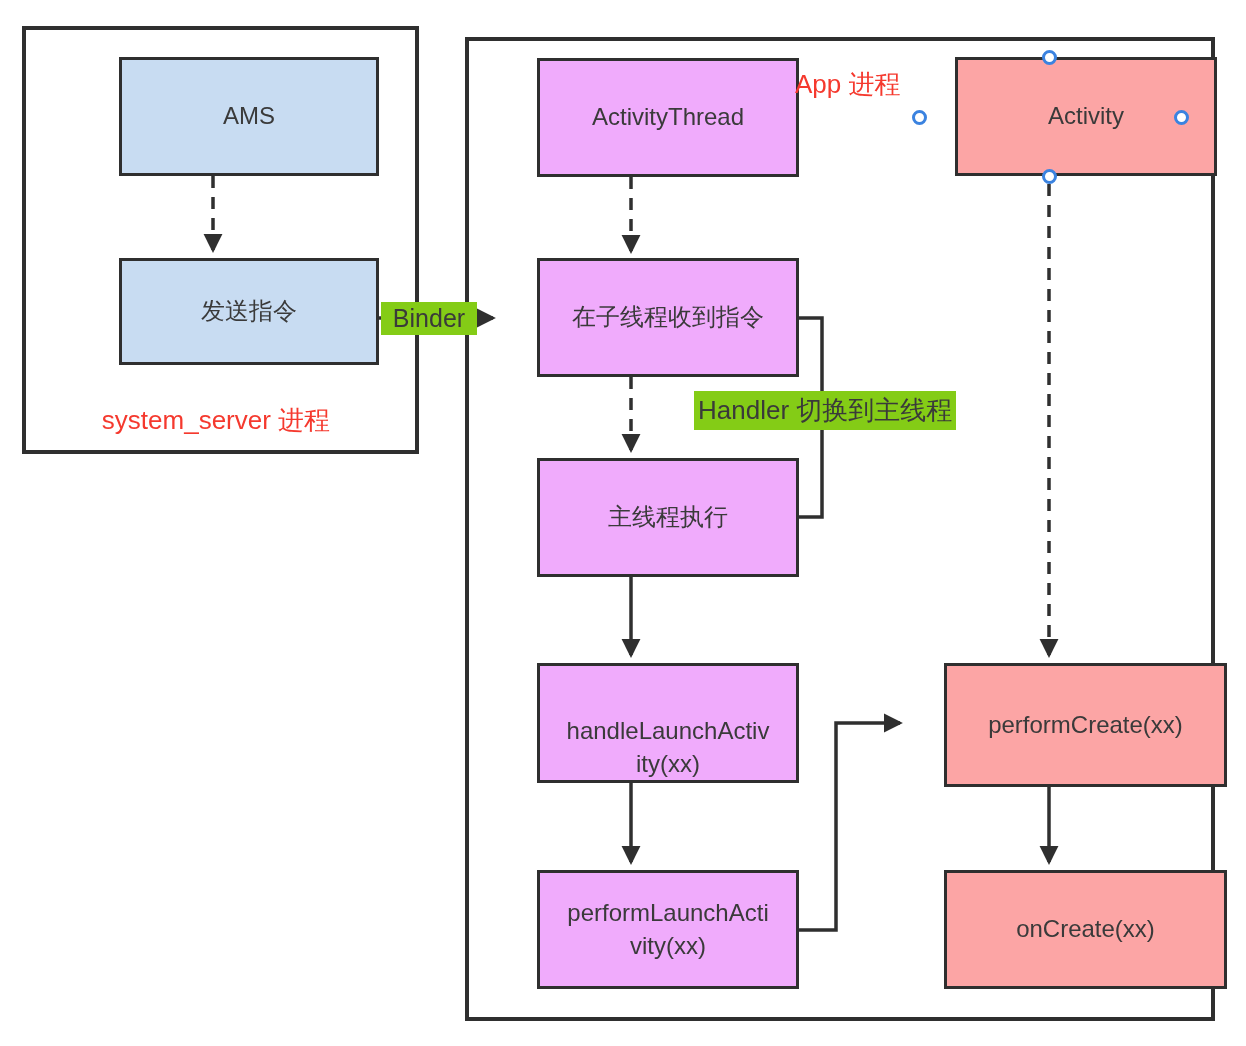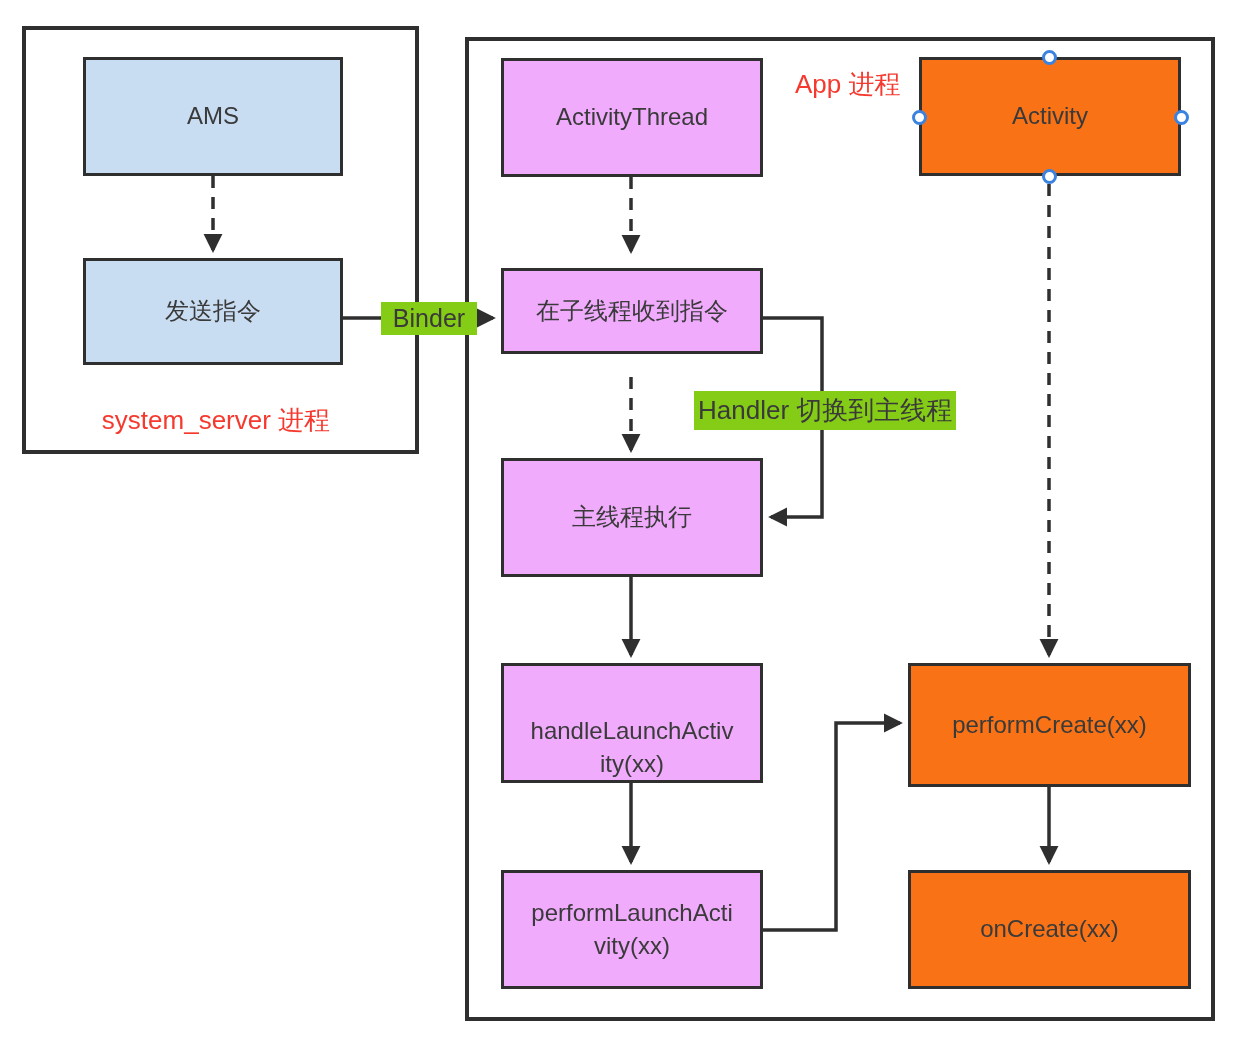--- a/index.html
+++ b/index.html
@@ -4,24 +4,24 @@
 <style>
   html,body{margin:0;padding:0;background:#ffffff;}
   body{font-family:"Liberation Sans","DejaVu Sans",sans-serif;}
   .canvas{position:relative;width:1246px;height:1046px;background:#fff;overflow:hidden;}
 
   .container{position:absolute;border:4px solid #2f2f2f;background:#fff;box-sizing:border-box;}
 
   .node{position:absolute;border:3.5px solid #2f2f2f;box-sizing:border-box;
         display:flex;align-items:center;justify-content:center;text-align:center;
         font-size:24px;line-height:1.35;color:#3a3a3a;padding:0 26px;
-        word-break:break-all;}
+        word-break:break-all;margin-left:36px;}
   .fill-blue{background:#c8dcf2;}
   .fill-green{background:#f0abfc;}
-  .fill-orange{background:#f97316;}
+  .fill-orange{background:#fca5a5;}
 
   .proc-label{position:absolute;color:#f5392e;font-size:26px;white-space:nowrap;}
   .edge-label{position:absolute;background:#84cc16;color:#3a3a3a;font-size:26px;
               white-space:nowrap;text-align:center;padding:2px 4px;}
 
   .connectors{position:absolute;left:0;top:0;width:1246px;height:1046px;}
   .connectors path{stroke:#2f2f2f;stroke-width:3.5px;fill:none;}
   .connectors path.dashed{stroke-dasharray:12 9;}
 
   .handle{position:absolute;width:15px;height:15px;border-radius:50%;
@@ -58,21 +58,21 @@
   <div class="node fill-blue z-nodes" style="left:83px;top:57px;width:260px;height:119px;">
     <span>AMS</span>
   </div>
   <div class="node fill-blue z-nodes" style="left:83px;top:258px;width:260px;height:107px;">
     <span>发送指令</span>
   </div>
 
   <div class="node fill-green z-nodes" style="left:501px;top:58px;width:262px;height:119px;">
     <span>ActivityThread</span>
   </div>
-  <div class="node fill-green z-nodes" style="left:501px;top:268px;width:262px;height:86px;">
+  <div class="node fill-green z-nodes" style="left:501px;top:258px;width:262px;height:119px;">
     <span>在子线程收到指令</span>
   </div>
   <div class="node fill-green z-nodes" style="left:501px;top:458px;width:262px;height:119px;">
     <span>主线程执行</span>
   </div>
   <div class="node fill-green z-nodes" style="left:501px;top:663px;width:262px;height:120px;align-items:flex-end;">
     <span>handleLaunchActivity(xx)</span>
   </div>
   <div class="node fill-green z-nodes" style="left:501px;top:870px;width:262px;height:119px;">
     <span>performLaunchActivity(xx)</span>

